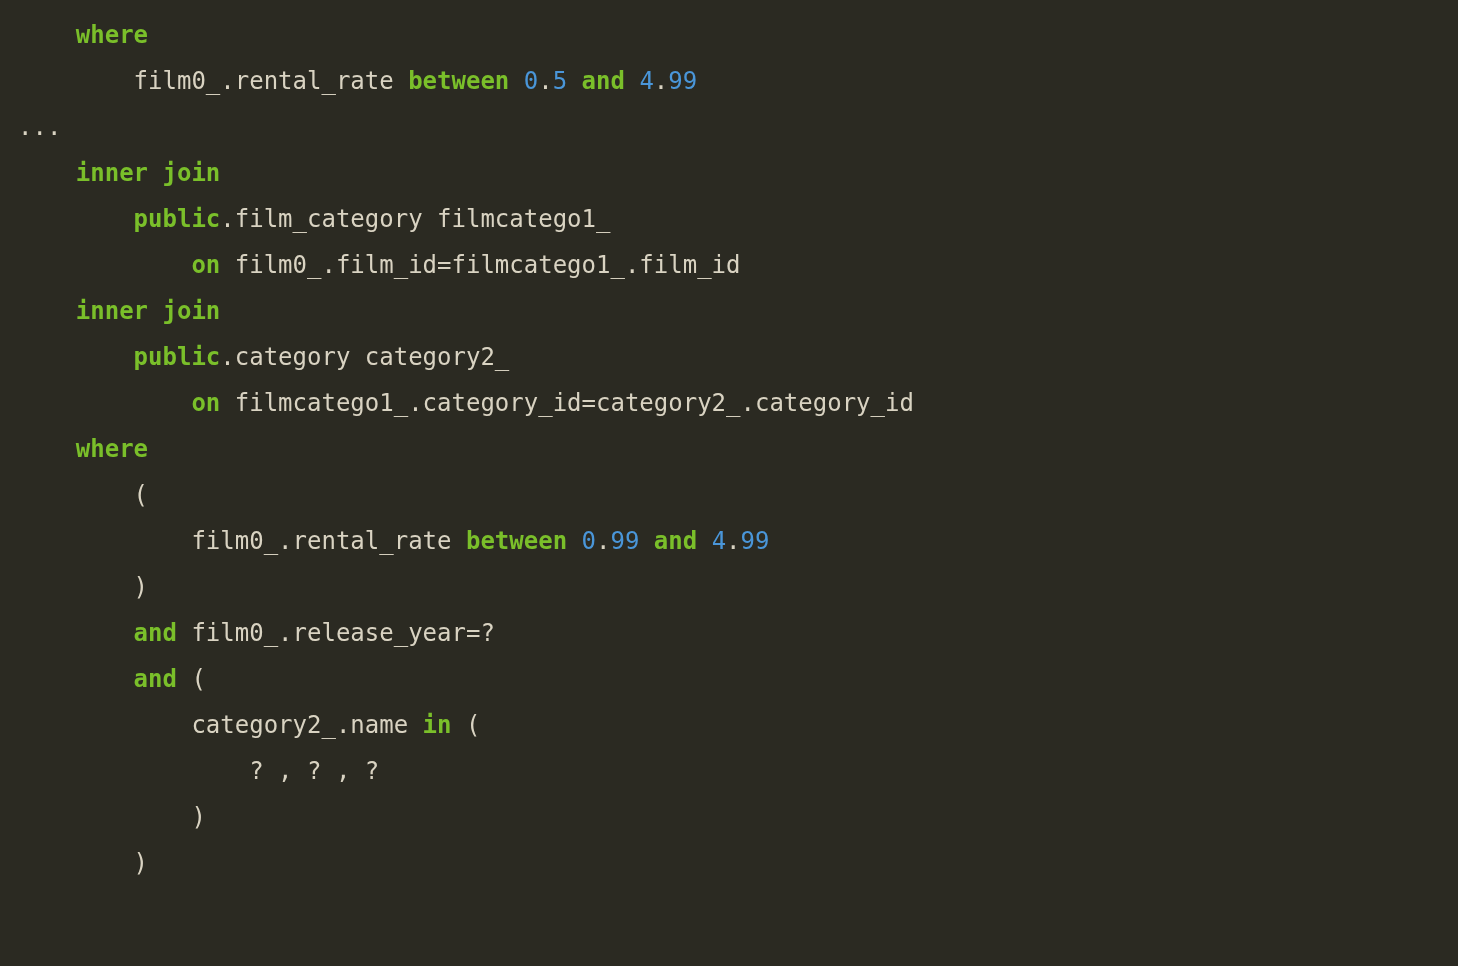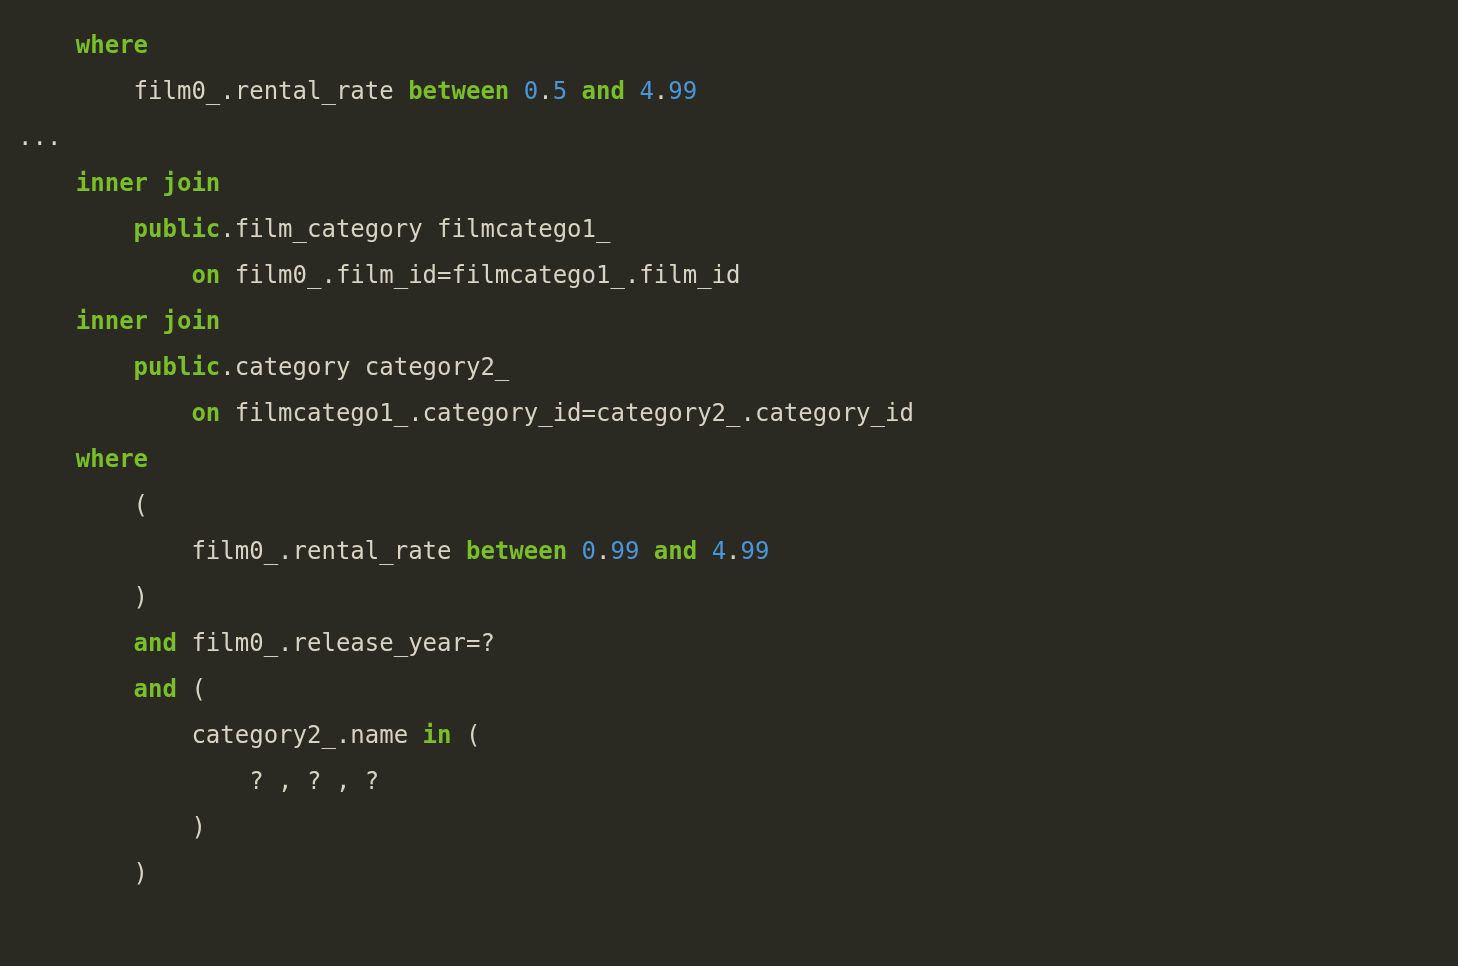--- a/index.html
+++ b/index.html
@@ -5,21 +5,21 @@
   html, body {
     margin: 0;
     padding: 0;
     width: 1458px;
     height: 966px;
     background: #2b2a22;
     overflow: hidden;
   }
   pre.code {
     margin: 0;
-    padding: 22px 18px 22px 18px;
+    padding: 12px 18px 22px 18px;
     font-family: "Menlo", "Consolas", "DejaVu Sans Mono", monospace;
     font-size: 24px;
     line-height: 46px;
     color: #d9d3c2;
     white-space: pre;
   }
   .kw    { color: #7abf2a; font-weight: bold; }   
   .kw2   { color: #7abf2a; font-weight: bold; }   
   .ident { color: #d9d3c2; }
   .punct { color: #d9d3c2; }

